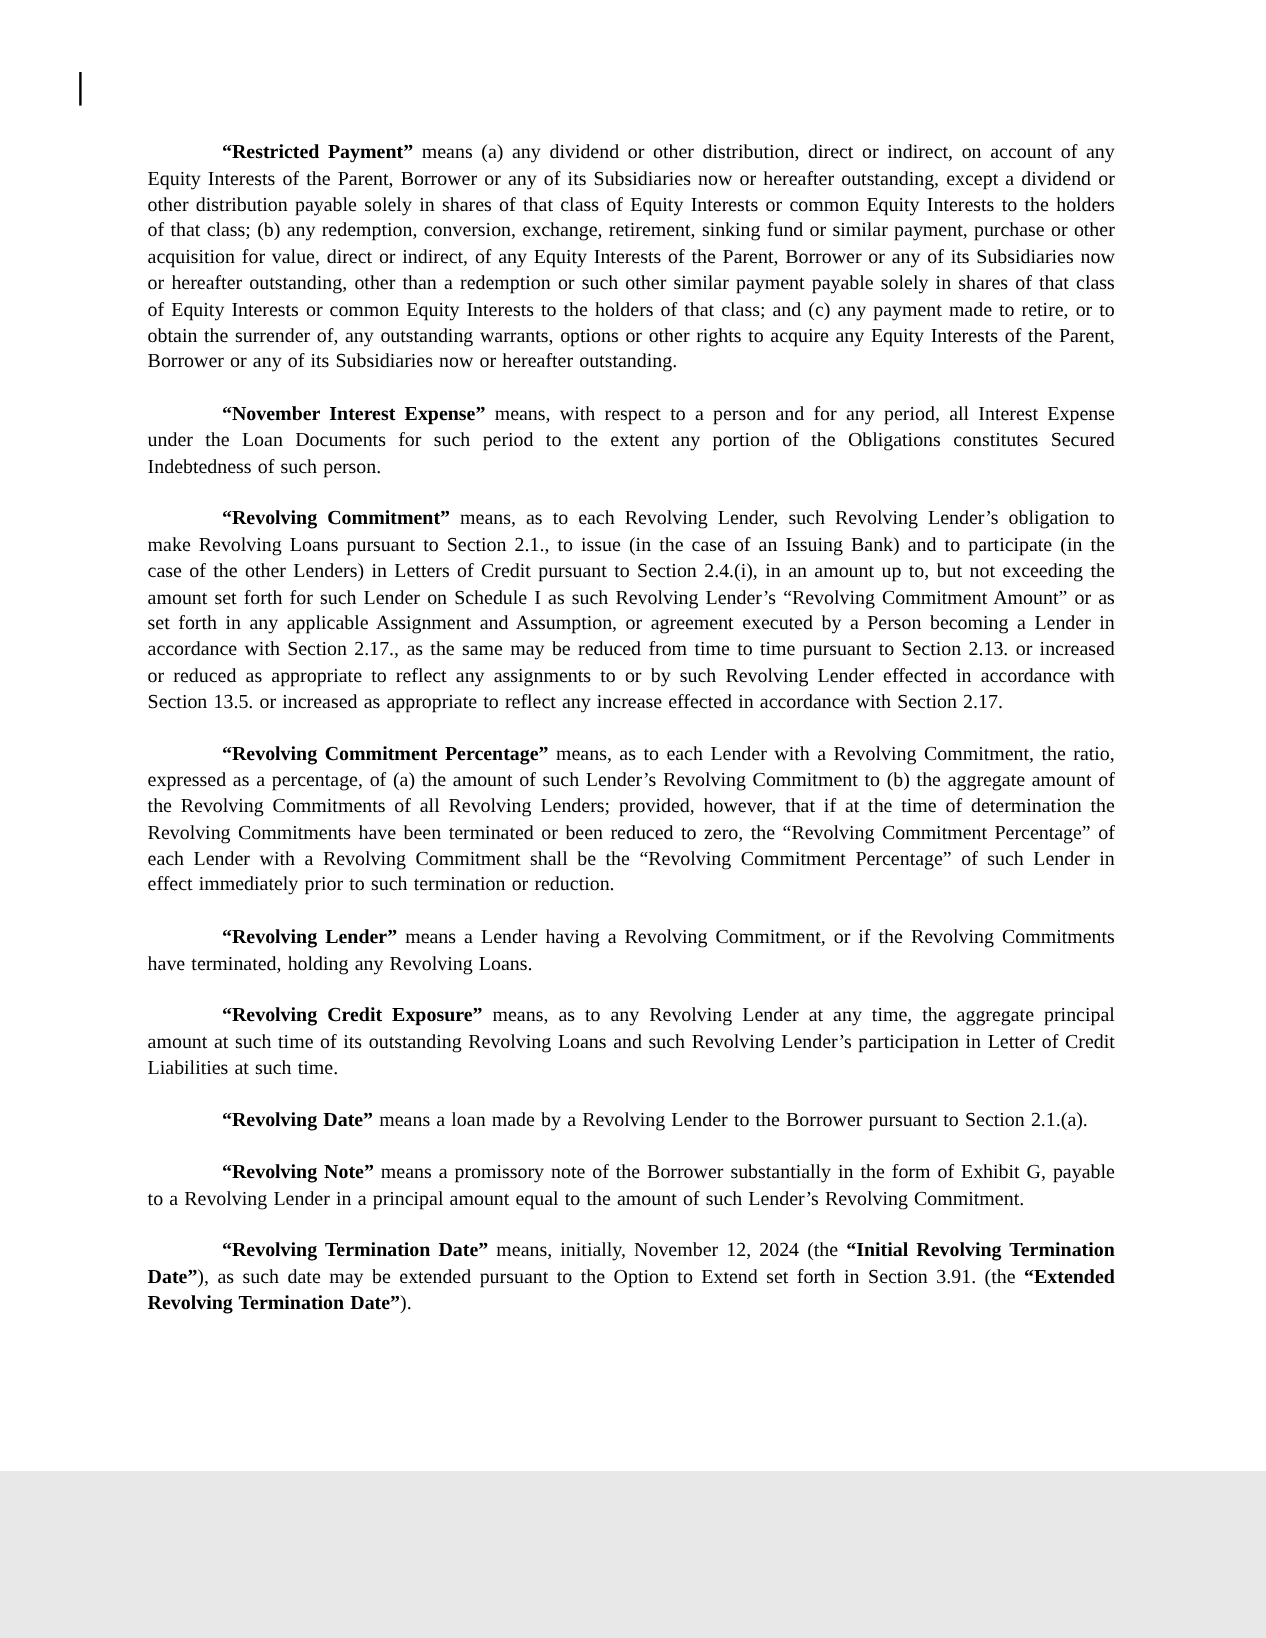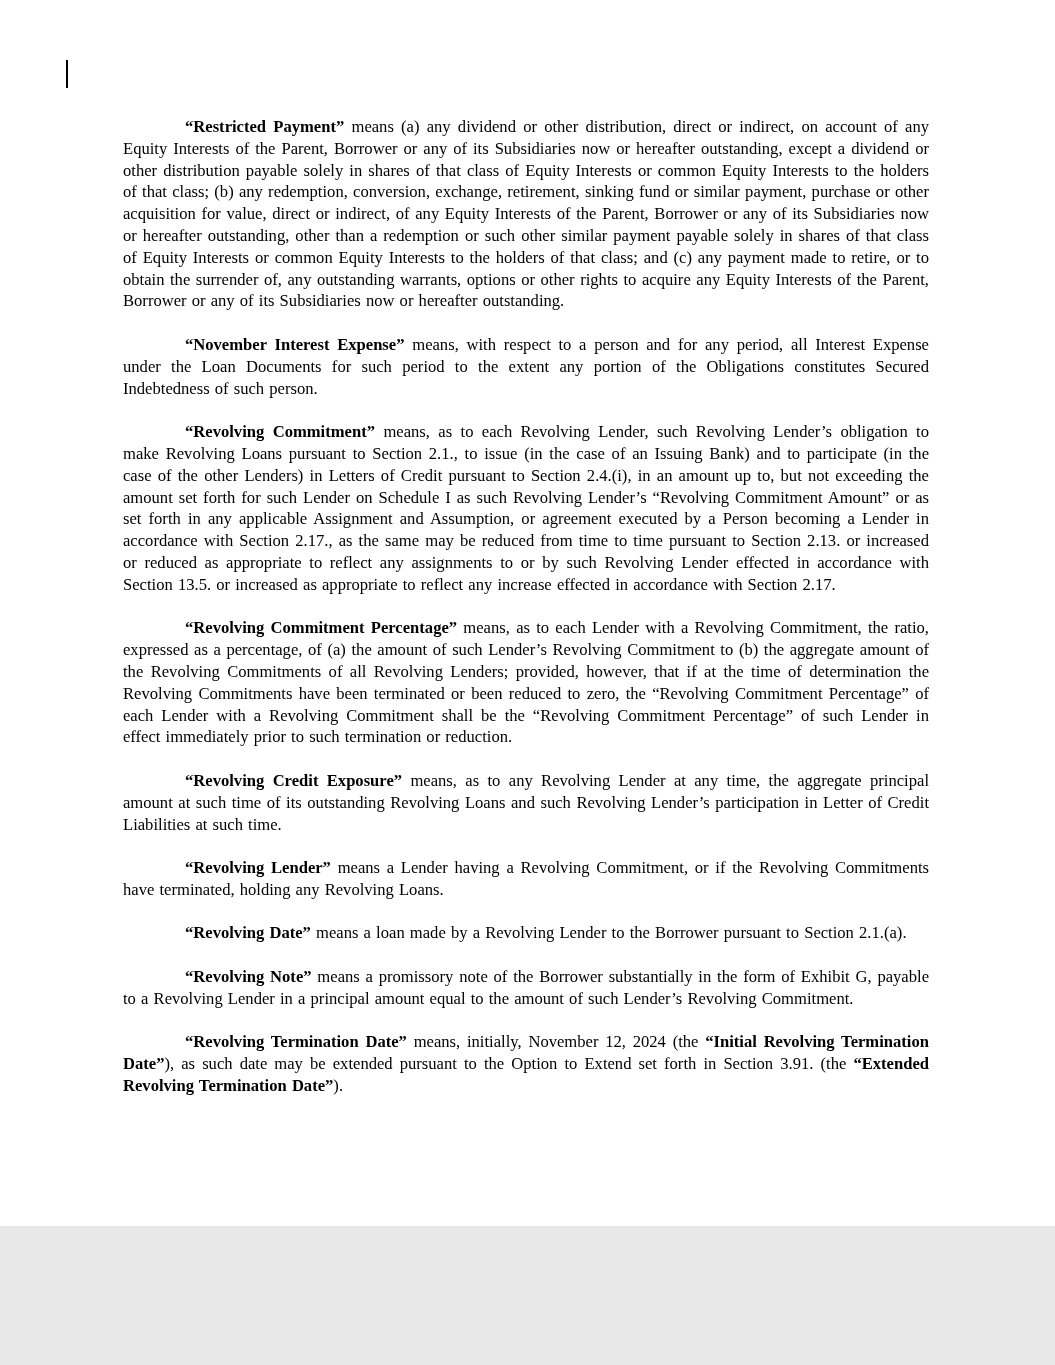--- a/index.html
+++ b/index.html
@@ -65,22 +65,22 @@
 </head>
 <body>
 
 <div class="page">
 
   <div class="content">
       <p class="para"><b>“Restricted Payment”</b><span> means (a) any dividend or other distribution, direct or indirect, on account of any Equity Interests of the Parent, Borrower or any of its Subsidiaries now or hereafter outstanding, except a dividend or other distribution payable solely in shares of that class of Equity Interests or common Equity Interests to the holders of that class; (b) any redemption, conversion, exchange, retirement, sinking fund or similar payment, purchase or other acquisition for value, direct or indirect, of any Equity Interests of the Parent, Borrower or any of its Subsidiaries now or hereafter outstanding, other than a redemption or such other similar payment payable solely in shares of that class of Equity Interests or common Equity Interests to the holders of that class; and (c) any payment made to retire, or to obtain the surrender of, any outstanding warrants, options or other rights to acquire any Equity Interests of the Parent, Borrower or any of its Subsidiaries now or hereafter outstanding.</span></p>
       <p class="para"><b>“November Interest Expense”</b><span> means, with respect to a person and for any period, all Interest Expense under the Loan Documents for such period to the extent any portion of the Obligations constitutes Secured Indebtedness of such person.</span></p>
       <p class="para"><b>“Revolving Commitment”</b><span> means, as to each Revolving Lender, such Revolving Lender’s obligation to make Revolving Loans pursuant to Section 2.1., to issue (in the case of an Issuing Bank) and to participate (in the case of the other Lenders) in Letters of Credit pursuant to Section 2.4.(i), in an amount up to, but not exceeding the amount set forth for such Lender on Schedule I as such Revolving Lender’s “Revolving Commitment Amount” or as set forth in any applicable Assignment and Assumption, or agreement executed by a Person becoming a Lender in accordance with Section 2.17., as the same may be reduced from time to time pursuant to Section 2.13. or increased or reduced as appropriate to reflect any assignments to or by such Revolving Lender effected in accordance with Section 13.5. or increased as appropriate to reflect any increase effected in accordance with Section 2.17.</span></p>
       <p class="para"><b>“Revolving Commitment Percentage”</b><span> means, as to each Lender with a Revolving Commitment, the ratio, expressed as a percentage, of (a) the amount of such Lender’s Revolving Commitment to (b) the aggregate amount of the Revolving Commitments of all Revolving Lenders; provided, however, that if at the time of determination the Revolving Commitments have been terminated or been reduced to zero, the “Revolving Commitment Percentage” of each Lender with a Revolving Commitment shall be the “Revolving Commitment Percentage” of such Lender in effect immediately prior to such termination or reduction.</span></p>
+      <p class="para"><b>“Revolving Lender”</b><span> means a Lender having a Revolving Commitment, or if the Revolving Commitments have terminated, holding any Revolving Loans.</span></p>
       <p class="para"><b>“Revolving Credit Exposure”</b><span> means, as to any Revolving Lender at any time, the aggregate principal amount at such time of its outstanding Revolving Loans and such Revolving Lender’s participation in Letter of Credit Liabilities at such time.</span></p>
-      <p class="para"><b>“Revolving Lender”</b><span> means a Lender having a Revolving Commitment, or if the Revolving Commitments have terminated, holding any Revolving Loans.</span></p>
       <p class="para"><b>“Revolving Date”</b><span> means a loan made by a Revolving Lender to the Borrower pursuant to Section 2.1.(a).</span></p>
       <p class="para"><b>“Revolving Note”</b><span> means a promissory note of the Borrower substantially in the form of Exhibit G, payable to a Revolving Lender in a principal amount equal to the amount of such Lender’s Revolving Commitment.</span></p>
       <p class="para"><b>“Revolving Termination Date”</b><span> means, initially, November 12, 2024 (the </span><b>“Initial Revolving Termination Date”</b><span>), as such date may be extended pursuant to the Option to Extend set forth in Section 3.91. (the </span><b>“Extended Revolving Termination Date”</b><span>).</span></p>
     </div>
 
   <div class="footer">
     <span class="footer-left"><span>NAI-</span><span class="doc-id-old" style="color: #404040;">1535429342v17</span><span class="doc-id-new" style="color: #000000; text-decoration: underline;">1539712033v8</span></span>
   </div>
 
 <div class="change-bar" style="left: 66px; top: 60px; height: 28px;"></div>

